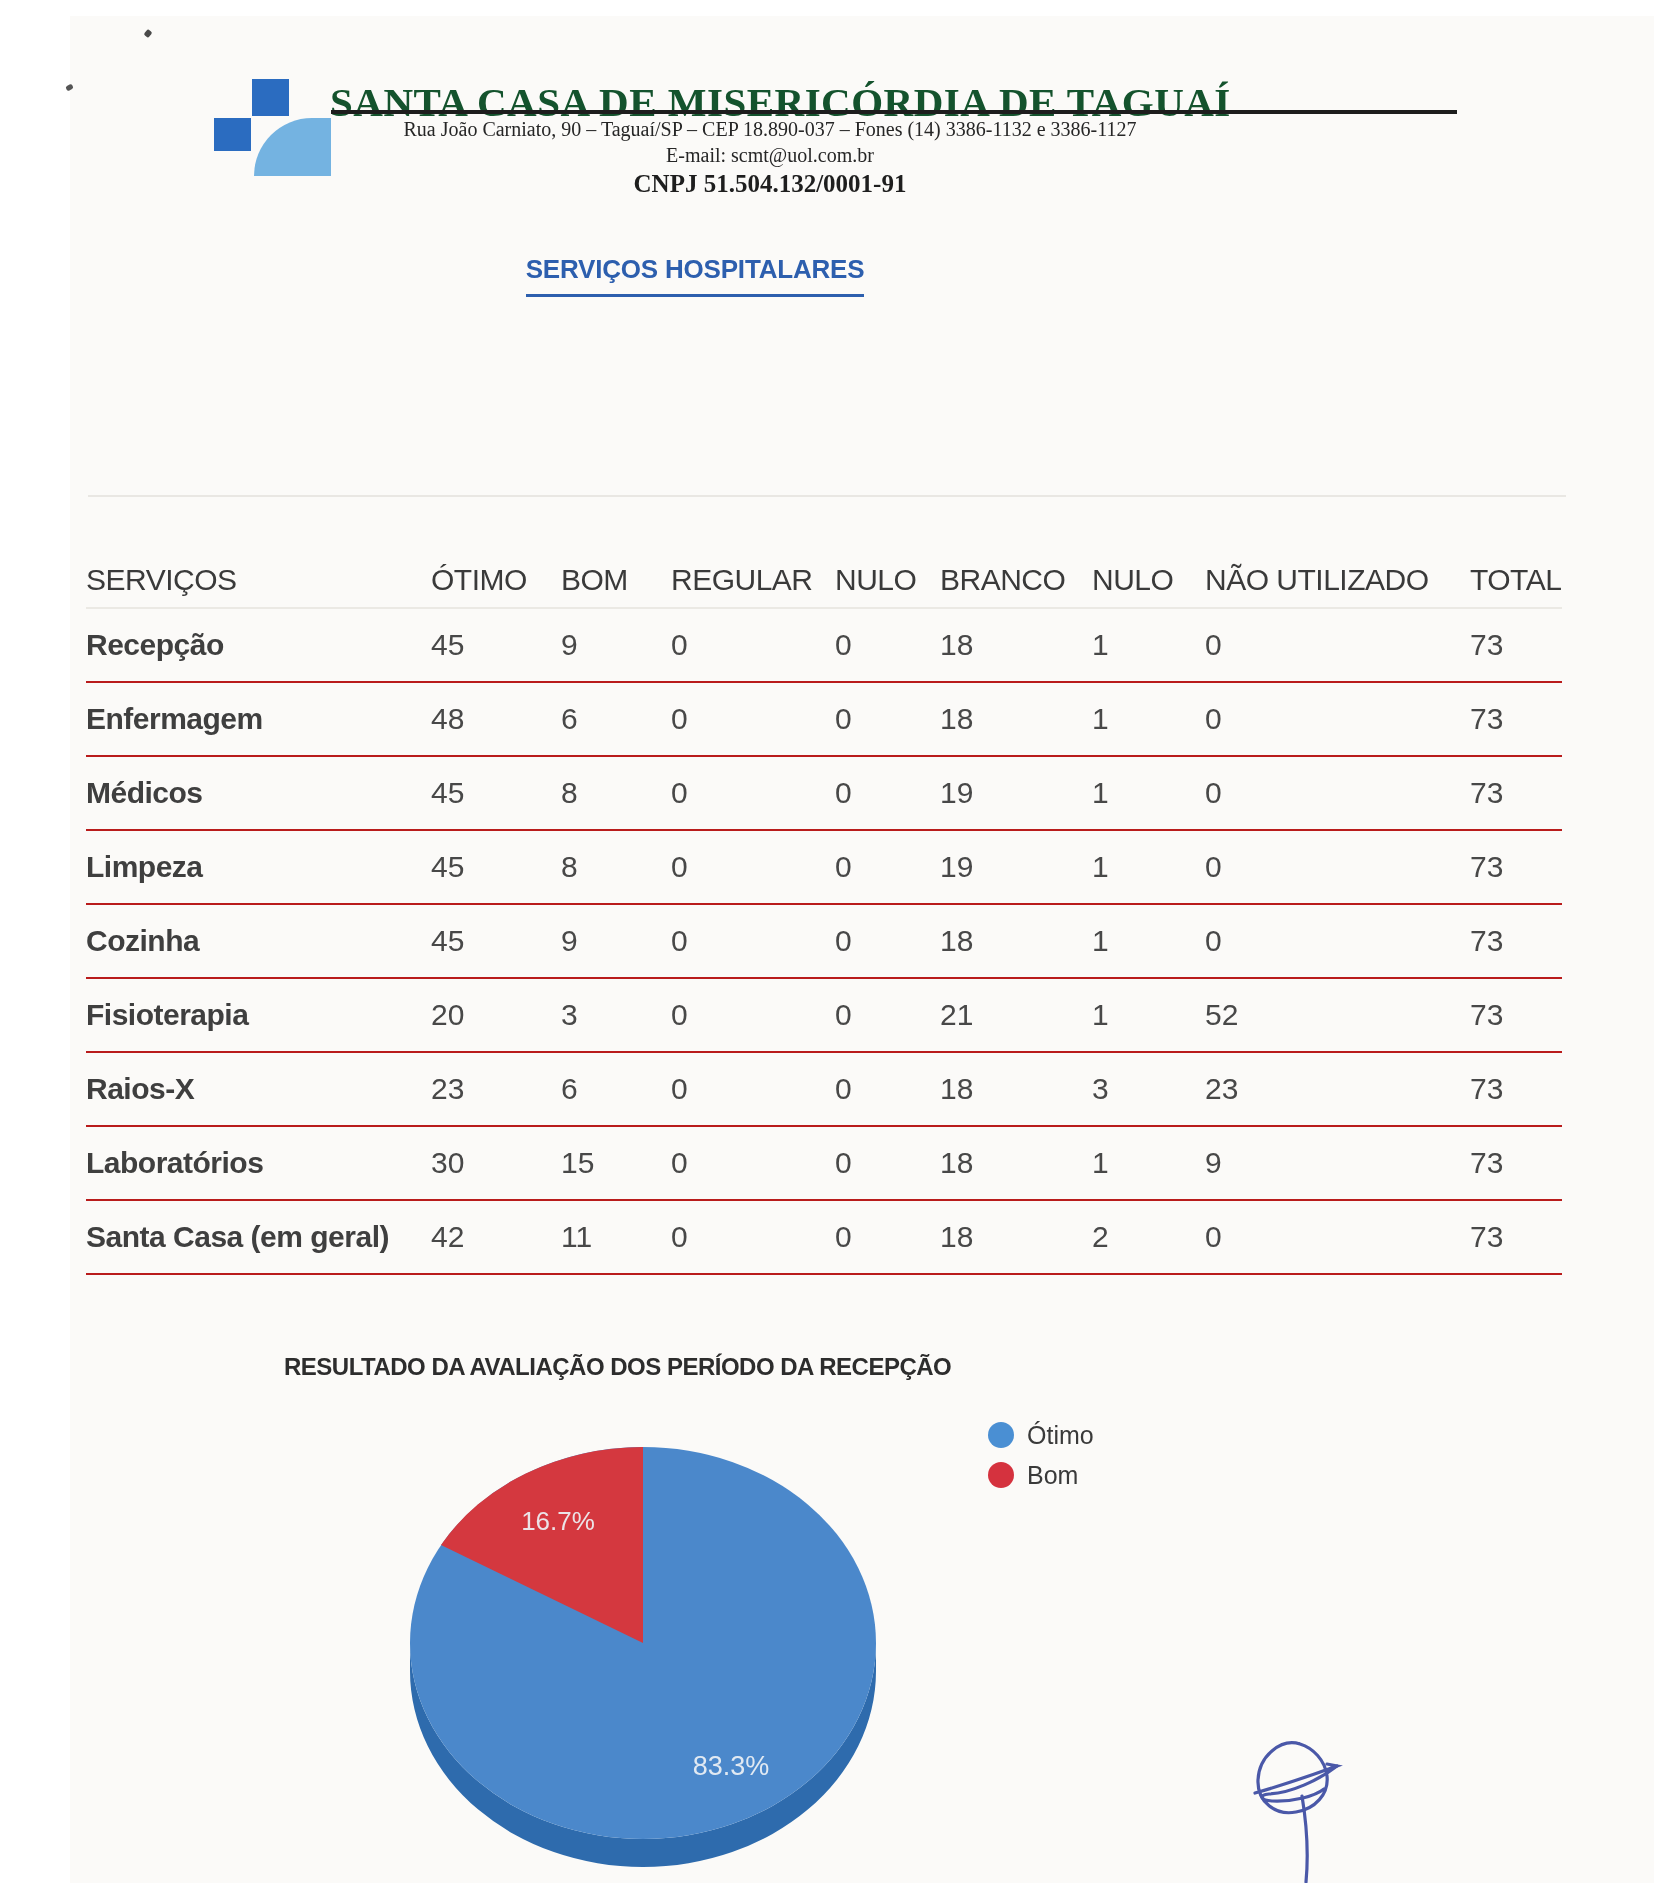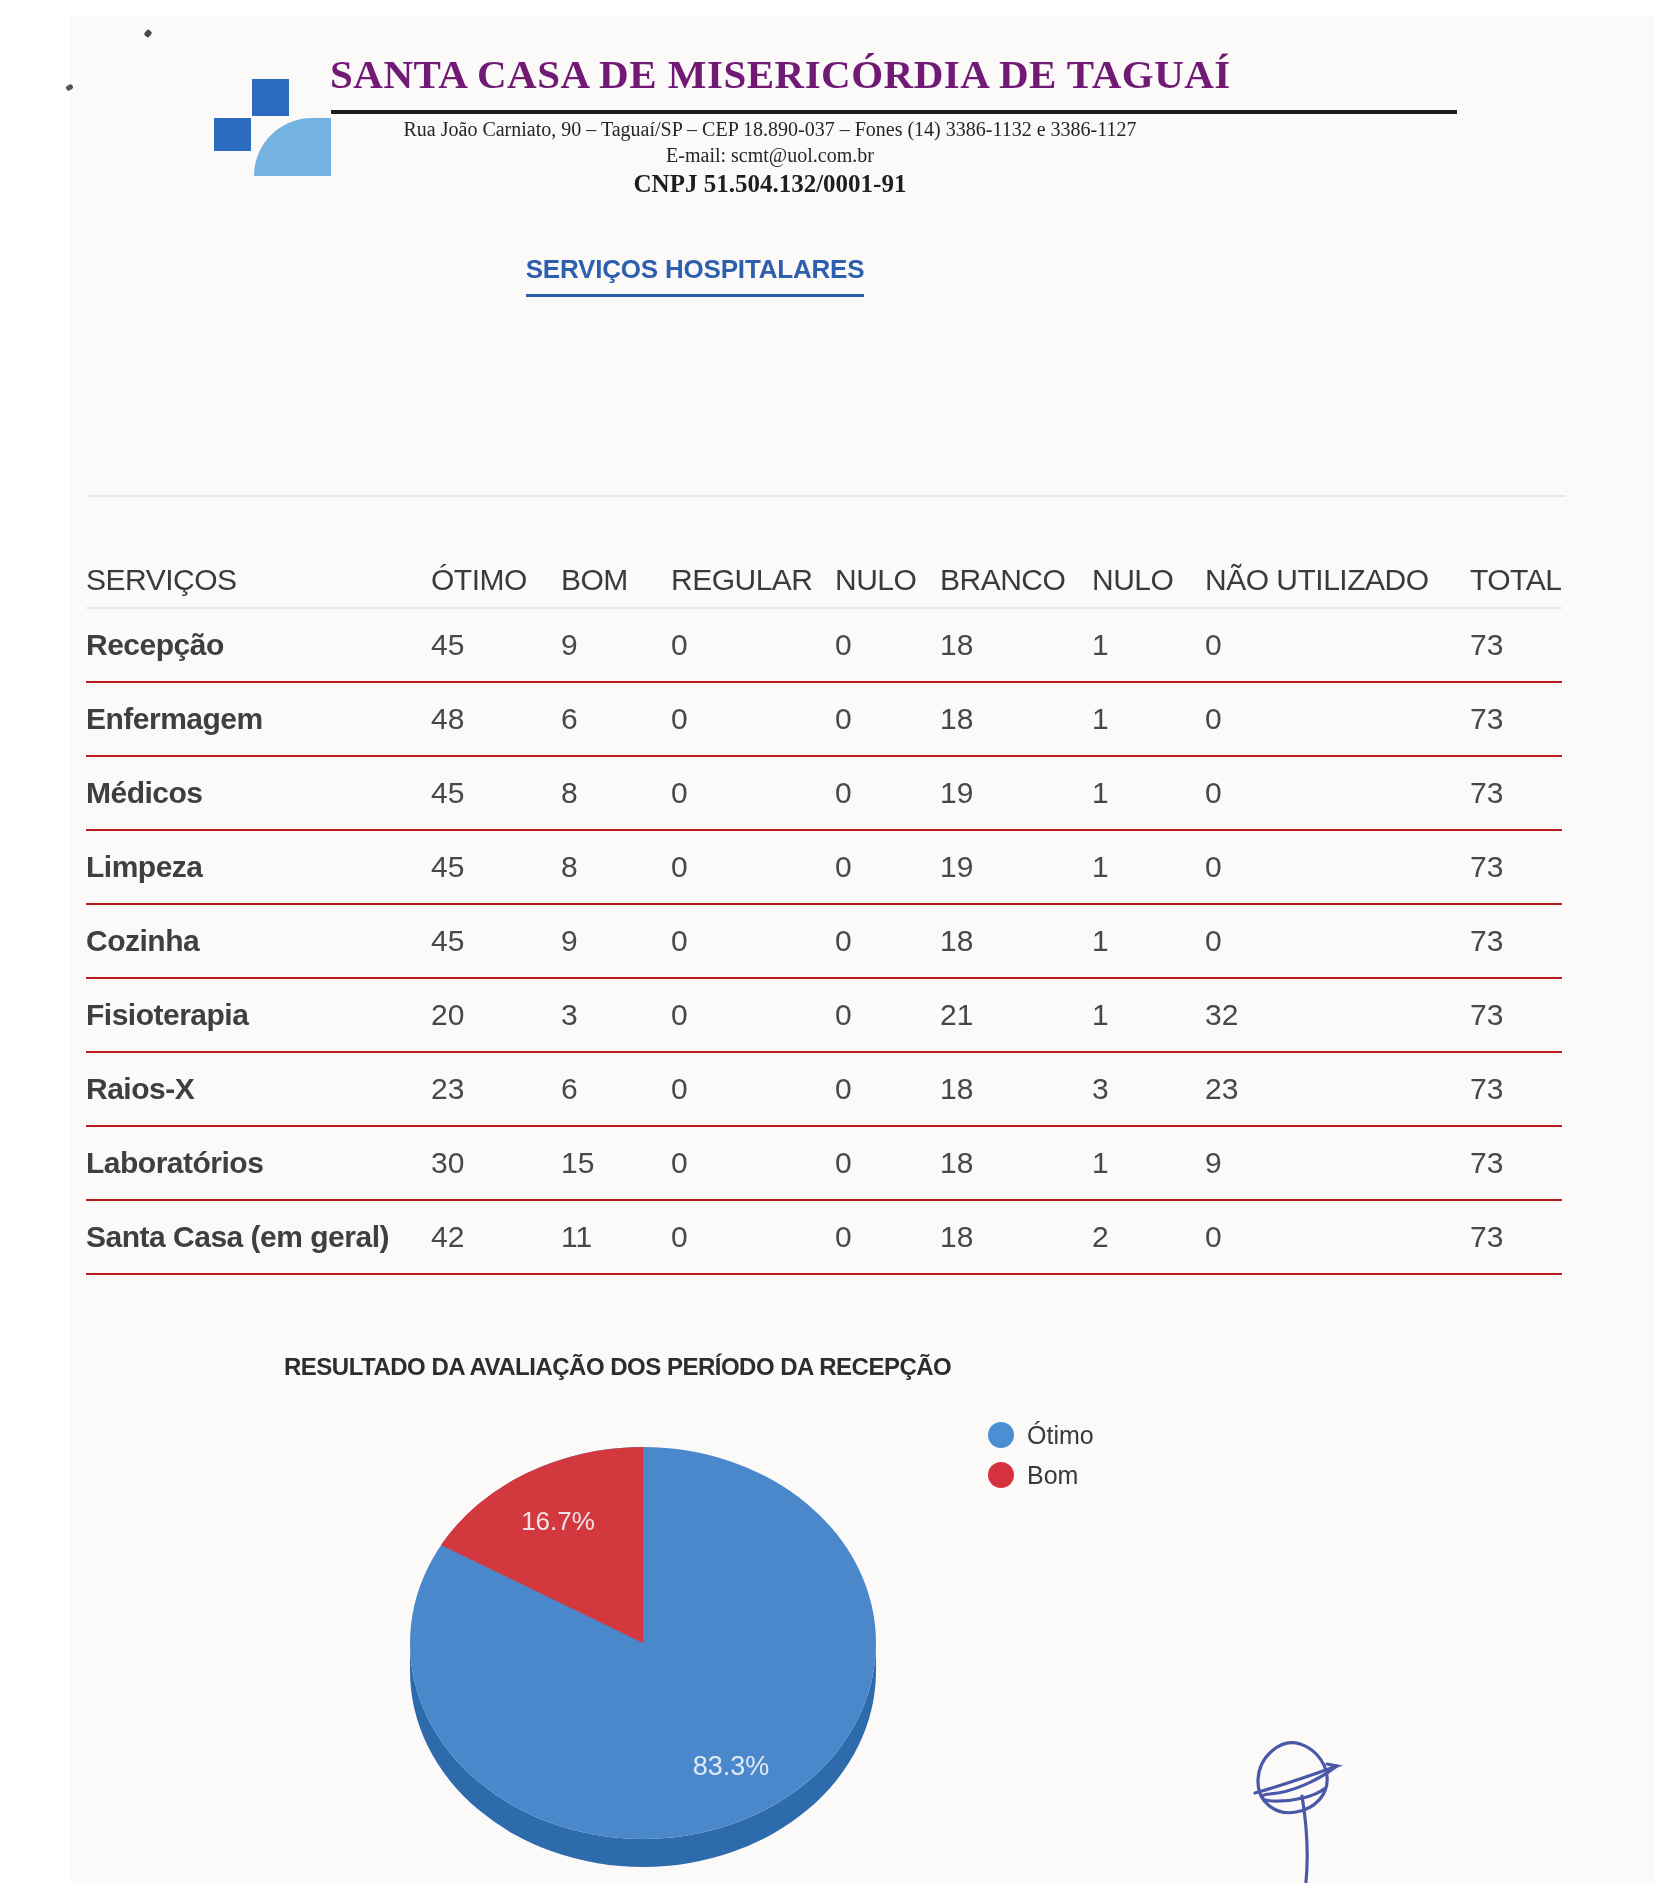--- a/index.html
+++ b/index.html
@@ -6,22 +6,22 @@
   #page{position:relative;width:1654px;height:1883px;background:#ffffff;
         font-family:"Liberation Sans",sans-serif;}
   .paper{position:absolute;left:70px;top:16px;right:0;bottom:0;background:#fbfaf8;}
 
   
   .logo{position:absolute;left:214px;top:79px;width:120px;height:100px;}
   .logo .sq1{position:absolute;left:38px;top:0;width:37px;height:37px;background:#2b6cc0;}
   .logo .sq2{position:absolute;left:0;top:39px;width:37px;height:33px;background:#2b6cc0;}
   .logo .quarter{position:absolute;left:40px;top:39px;width:77px;height:58px;background:#74b3e1;
                  border-top-left-radius:58px;}
-  .main-title{position:absolute;left:330px;top:50px;font-family:"Liberation Serif",serif;
-              font-weight:bold;font-size:41px;letter-spacing:.5px;color:#701a75;white-space:nowrap;}
+  .main-title{position:absolute;left:330px;top:78px;font-family:"Liberation Serif",serif;
+              font-weight:bold;font-size:41px;letter-spacing:.5px;color:#14532d;white-space:nowrap;}
   .title-underline{position:absolute;left:331px;top:110px;width:1126px;height:4px;background:#1d1d1d;}
   .addr-wrap{position:absolute;left:90px;top:116px;width:1360px;text-align:center;
              font-family:"Liberation Serif",serif;color:#262626;}
   .addr{font-size:20px;line-height:26px;}
   .mail{font-size:20px;line-height:26px;}
   .cnpj{font-size:25px;line-height:31px;font-weight:bold;color:#1e1e1e;}
 
   
   .blue-wrap{position:absolute;left:60px;top:254px;width:1270px;text-align:center;}
   .blue-line{display:block;margin-bottom:9px;}
@@ -155,21 +155,21 @@
           <div class="cell num">73</div>
         </div>
         <div class="t-row">
           <div class="cell lbl">Fisioterapia</div>
           <div class="cell num">20</div>
           <div class="cell num">3</div>
           <div class="cell num">0</div>
           <div class="cell num">0</div>
           <div class="cell num">21</div>
           <div class="cell num">1</div>
-          <div class="cell num">32</div>
+          <div class="cell num">52</div>
           <div class="cell num">73</div>
         </div>
         <div class="t-row">
           <div class="cell lbl">Raios-X</div>
           <div class="cell num">23</div>
           <div class="cell num">6</div>
           <div class="cell num">0</div>
           <div class="cell num">0</div>
           <div class="cell num">18</div>
           <div class="cell num">3</div>

